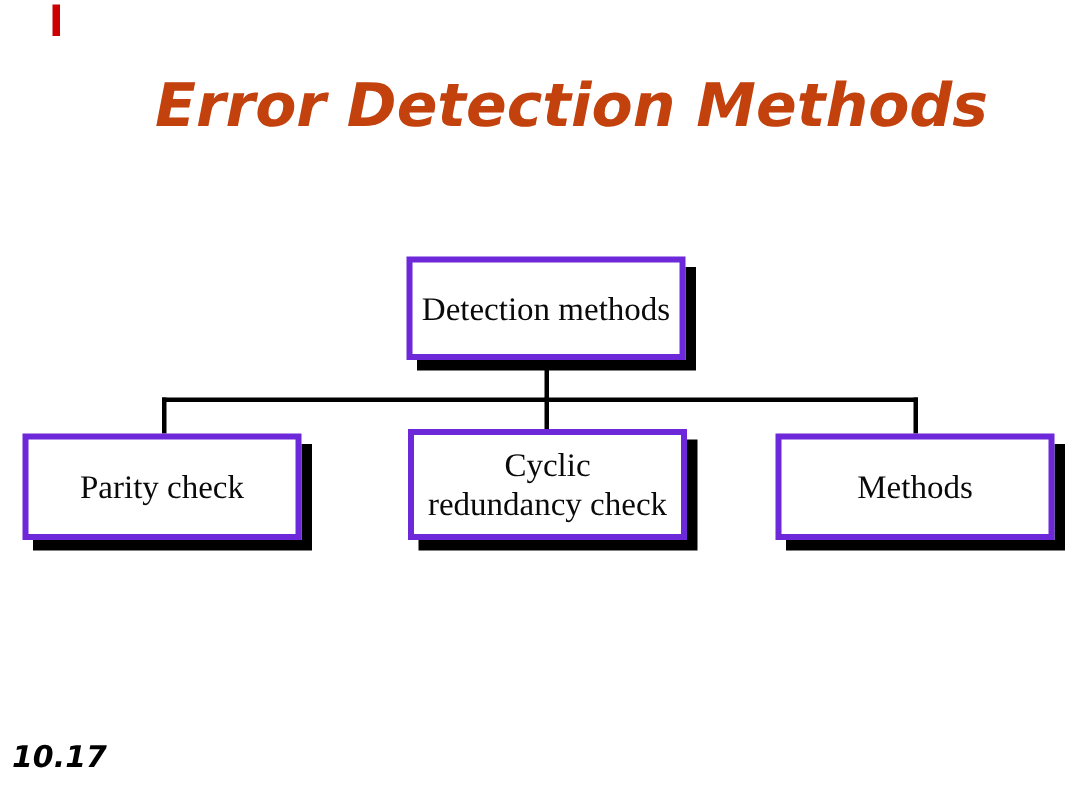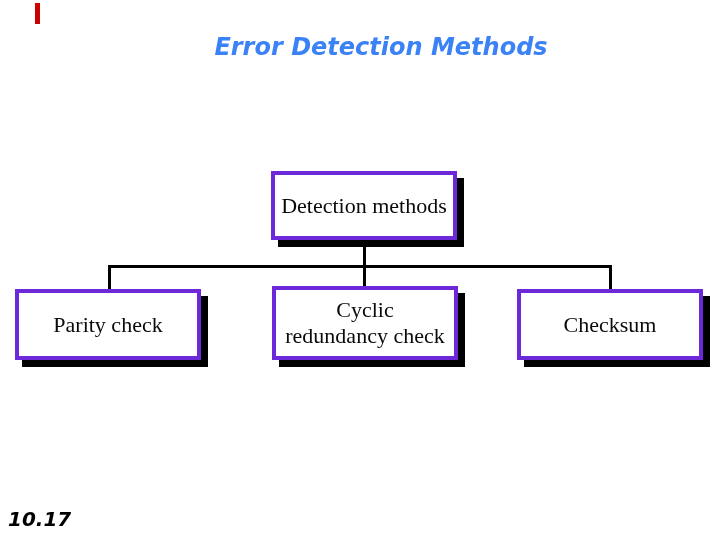--- a/index.html
+++ b/index.html
@@ -19,29 +19,29 @@
     position: absolute;
     left: 35px;
     top: 3px;
     width: 5px;
     height: 21px;
     background: #cc0000;
   }
   .slide-title {
     position: absolute;
     left: 381px;
-    top: 33px;
+    top: 48px;
     transform: translateX(-50%);
     white-space: nowrap;
     font-family: "DejaVu Sans", sans-serif;
     font-weight: bold;
     font-style: italic;
-    font-size: 24px;
+    font-size: 40px;
     letter-spacing: 0px;
-    color: #3b82f6;
+    color: #c2410c;
   }
   .node {
     position: absolute;
     box-sizing: border-box;
     background: #ffffff;
     border: 4px solid #6d28d9;
     box-shadow: 7px 7px 0 0 #000000;
     display: flex;
     align-items: center;
     justify-content: center;
@@ -80,21 +80,21 @@
     background: #000000;
   }
   .conn-v-root { left: 363px; top: 240px; width: 3px; height: 27px; }
   .conn-h      { left: 108px; top: 265px; width: 504px; height: 3px; }
   .conn-v-left { left: 108px; top: 265px; width: 3px; height: 25px; }
   .conn-v-mid  { left: 363px; top: 265px; width: 3px; height: 22px; }
   .conn-v-right{ left: 609px; top: 265px; width: 3px; height: 25px; }
   .page-number {
     position: absolute;
     left: 8px;
-    top: 507px;
+    top: 492px;
     font-family: "DejaVu Sans", sans-serif;
     font-weight: bold;
     font-style: italic;
     font-size: 20px;
     color: #000000;
   }
 </style>
 </head>
 <body>
 
@@ -119,18 +119,18 @@
       <span style="display:block;">Cyclic</span>
       <span style="display:block;">redundancy check</span>
     </span>
   </div>
 
   <div class="node node-left">
     <span>Parity check</span>
   </div>
 
   <div class="node node-right">
-    <span>Checksum</span>
+    <span>Methods</span>
   </div>
 
   <div class="page-number">10.17</div>
 
 </div>
 
 </body></html>

